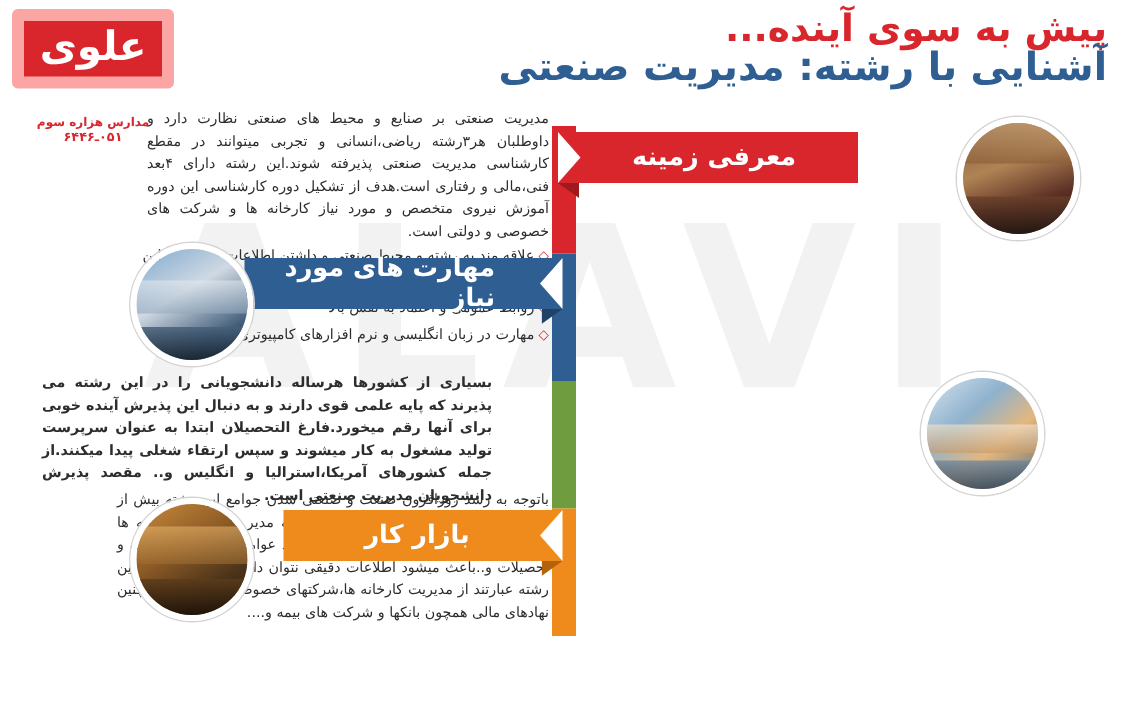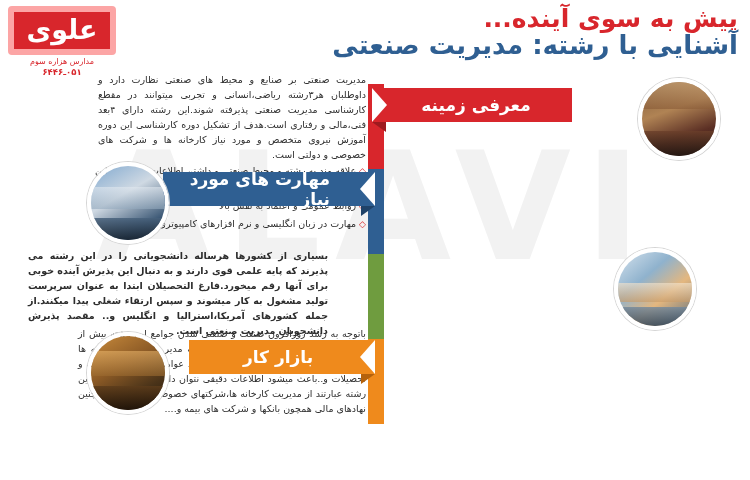--- a/index.html
+++ b/index.html
@@ -36,36 +36,36 @@
   
   .logo-box {
     position: absolute;
     left: 8px; top: 6px;
     width: 108px;
     z-index: 6;
     text-align: center;
   }
   .logo-main {
     background: #d8262c;
-    border: 6px solid #fca5a5;
+    border: 8px solid #fca5a5;
     border-radius: 4px;
     color: #ffffff;
     font-size: 27px;
     font-weight: bold;
     line-height: 30px;
     padding: 3px 0 4px 0;
     direction: rtl;
     letter-spacing: 1px;
   }
   .logo-sub {
     color: #d8262c;
     font-size: 8px;
-    font-weight: normal;
-    direction: rtl;
-    margin-top: 2px;
+    font-weight: bold;
+    direction: rtl;
+    margin-top: 18px;
     line-height: 10px;
   }
   .logo-phone {
     color: #d8262c;
     font-size: 8.5px;
     font-weight: bold;
     direction: rtl;
     line-height: 10px;
   }
 

